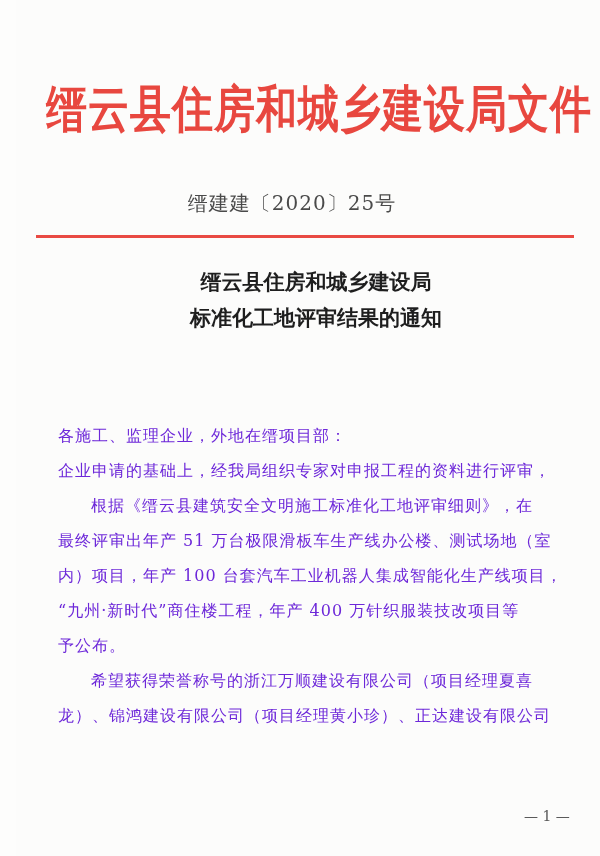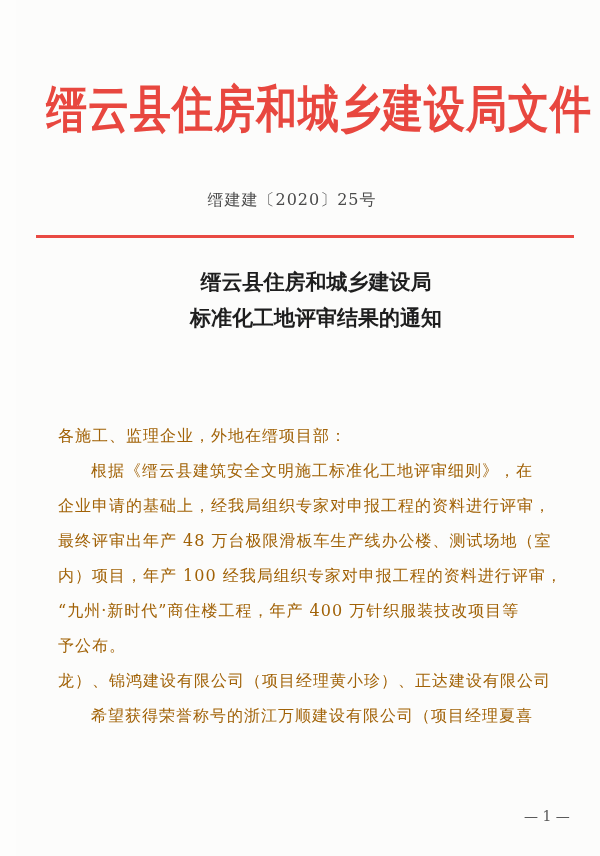--- a/index.html
+++ b/index.html
@@ -23,42 +23,42 @@
       font-size: 41px;
       letter-spacing: 1px;
       white-space: nowrap;
       transform: scaleY(1.22);
       transform-origin: left top;
     }
     .doc-number {
       position: absolute; left: 0; top: 190px; width: 552px;
       text-align: center;
       font-family: "DejaVu Serif", "Liberation Serif", serif;
-      font-size: 16px;
+      font-size: 20px;
       color: #4a4a4a;
       letter-spacing: 1px;
     }
     .red-rule {
       position: absolute; left: 20px; top: 235px; width: 538px; height: 3px;
       background: #e94a43;
     }
     .title-block {
       position: absolute; left: 0; top: 264px; width: 600px;
       text-align: center;
       font-family: "DejaVu Serif", "Liberation Serif", serif;
       font-weight: bold;
       font-size: 21px;
       color: #1e1e1e;
     }
     .title-line { height: 36px; line-height: 36px; white-space: nowrap; }
     .body-text {
       position: absolute; left: 42px; top: 418px; width: 530px;
       font-family: "DejaVu Serif", "Liberation Serif", serif;
       font-size: 16px;
-      color: #a16207;
+      color: #6d28d9;
     }
     .line {
       height: 35px; line-height: 35px; white-space: nowrap;
       letter-spacing: 1px;
     }
     .indent { padding-left: 33px; }
     .page-number {
       position: absolute; left: 508px; top: 808px;
       font-family: "DejaVu Serif", "Liberation Serif", serif;
       font-size: 14px; color: #555;
@@ -78,28 +78,28 @@
 
   <div class="title-block">
     <div class="title-line">缙云县住房和城乡建设局</div>
     <div class="title-line">标准化工地评审结果的通知</div>
   </div>
 
   <div class="body-text">
     <div class="line">各施工、监理企业，外地在缙项目部：</div>
 
     <div>
+      <div class="line">企业申请的基础上，经我局组织专家对申报工程的资料进行评审，</div>
       <div class="line indent">根据《缙云县建筑安全文明施工标准化工地评审细则》，在</div>
-      <div class="line">企业申请的基础上，经我局组织专家对申报工程的资料进行评审，</div>
-      <div class="line">最终评审出年产 48 万台极限滑板车生产线办公楼、测试场地（室</div>
-      <div class="line">内）项目，年产 100 经我局组织专家对申报工程的资料进行评审，</div>
+      <div class="line">最终评审出年产 51 万台极限滑板车生产线办公楼、测试场地（室</div>
+      <div class="line">内）项目，年产 100 台套汽车工业机器人集成智能化生产线项目，</div>
       <div class="line">“九州·新时代”商住楼工程，年产 400 万针织服装技改项目等</div>
       <div class="line">予公布。</div>
     </div>
 
     <div>
+      <div class="line indent">希望获得荣誉称号的浙江万顺建设有限公司（项目经理夏喜</div>
       <div class="line">龙）、锦鸿建设有限公司（项目经理黄小珍）、正达建设有限公司</div>
-      <div class="line indent">希望获得荣誉称号的浙江万顺建设有限公司（项目经理夏喜</div>
     </div>
   </div>
 
   <div class="page-number">— 1 —</div>
 </div>
 
 </body></html>

